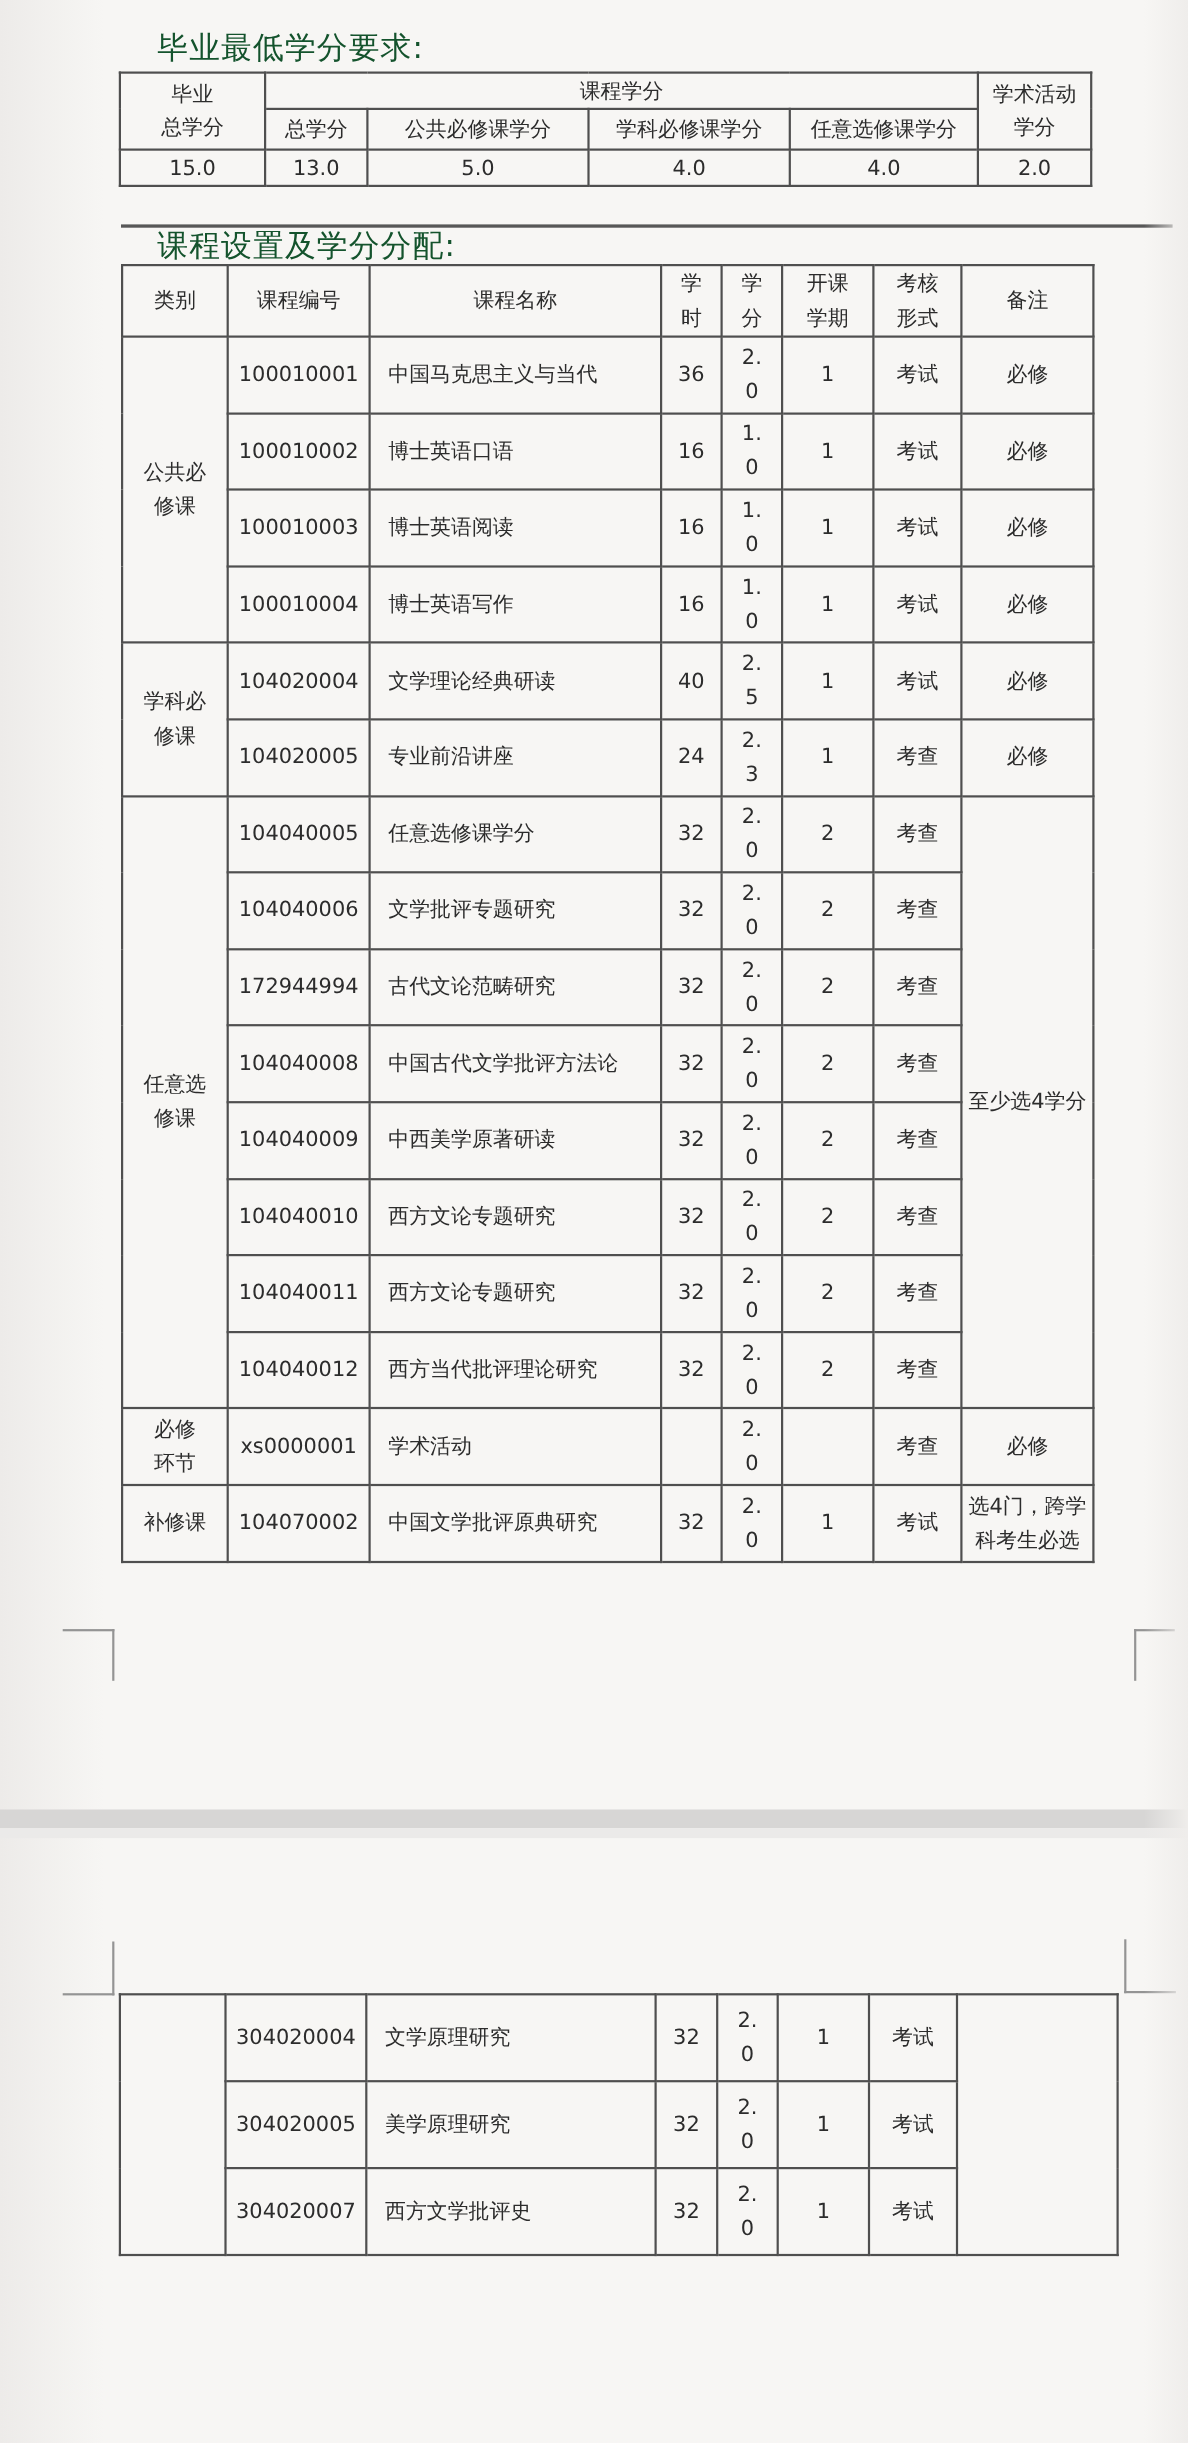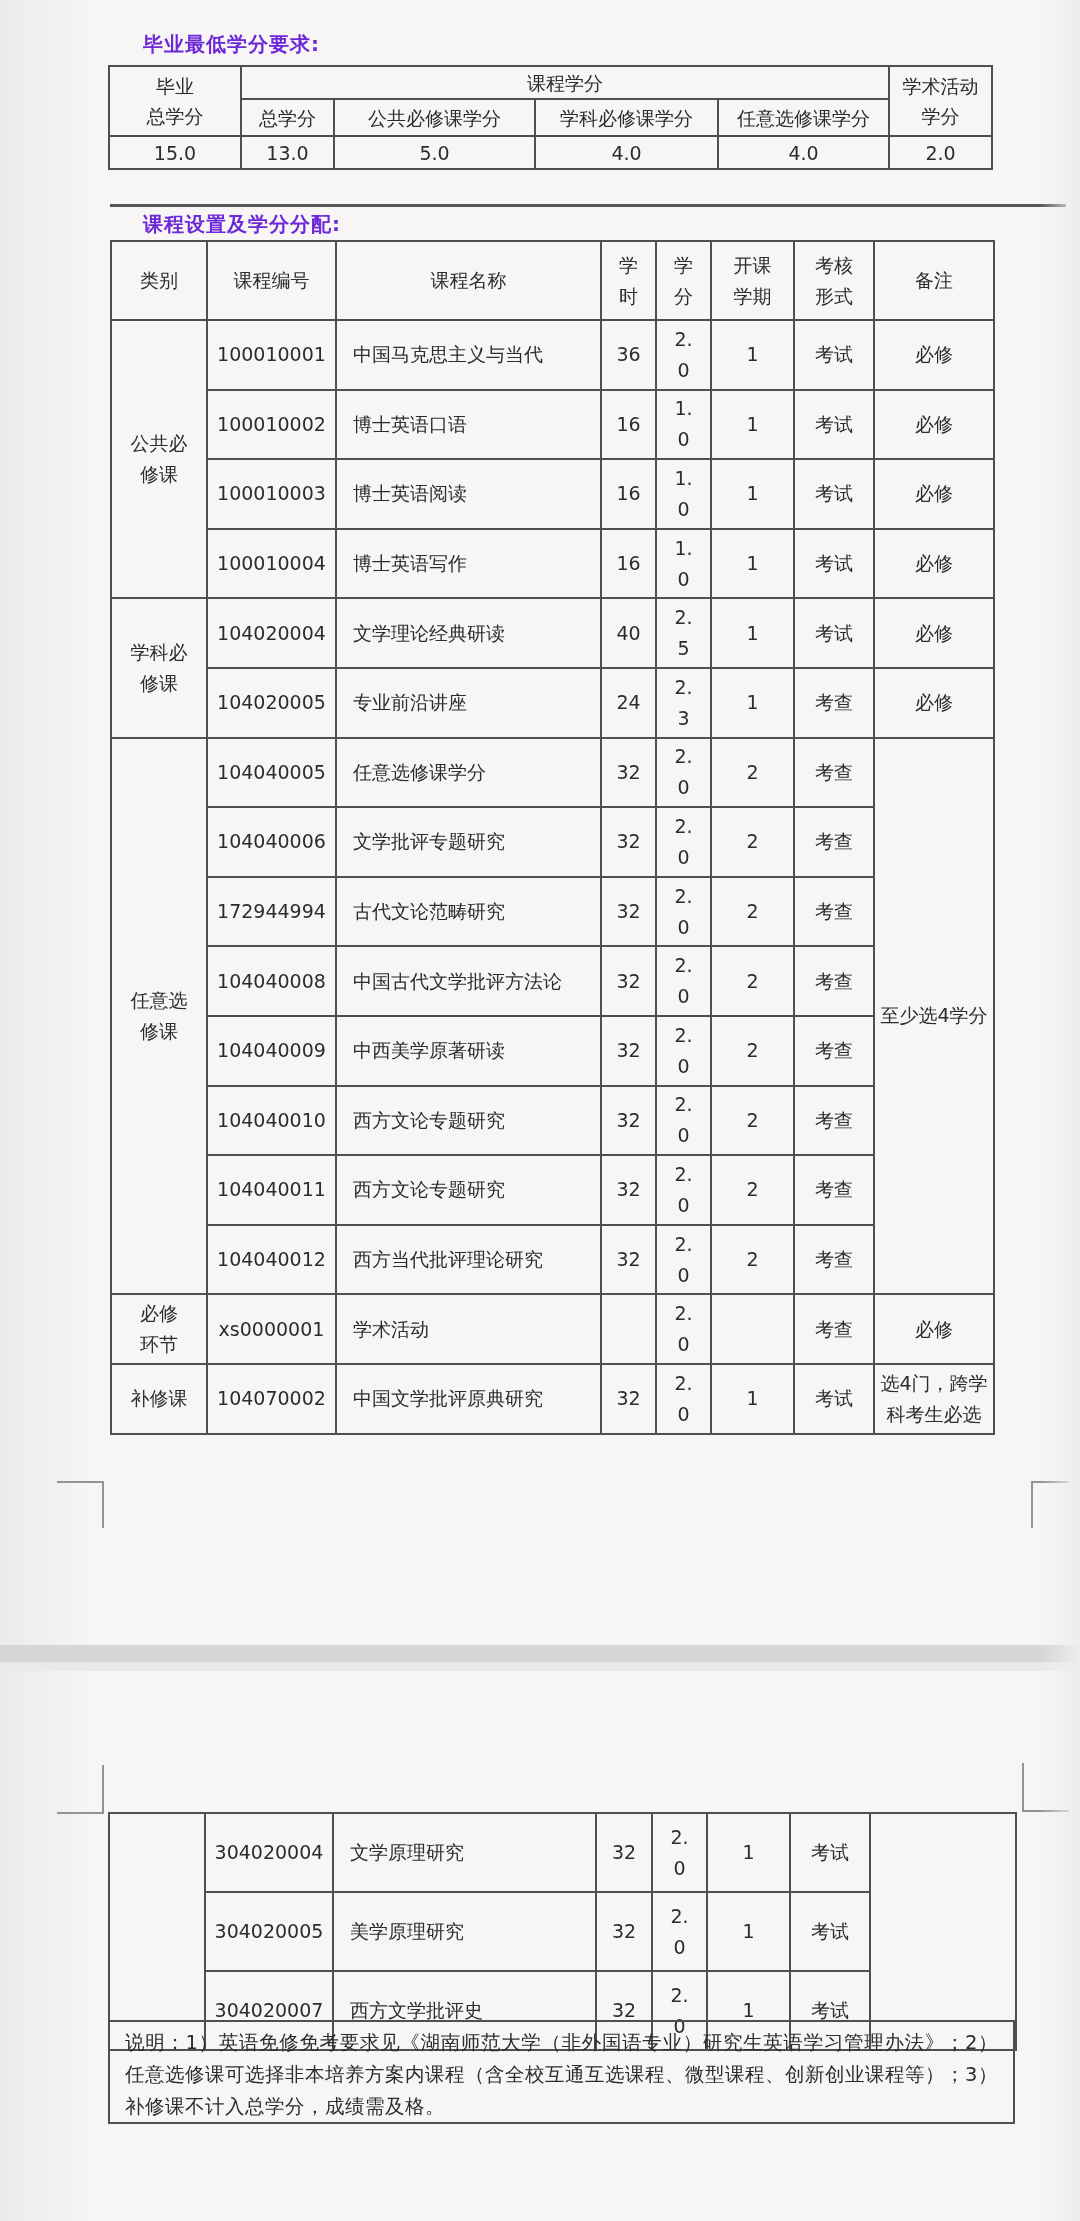--- a/index.html
+++ b/index.html
@@ -3,35 +3,35 @@
 <meta charset="utf-8">
 <style>
   html,body{margin:0;padding:0;}
   body{background:#eceae8;font-family:"DejaVu Sans","Liberation Sans",sans-serif;}
   .canvas{position:relative;width:1080px;height:2221px;background:#f7f6f4;overflow:hidden;margin:0 auto;}
   .canvas::before{content:'';position:absolute;top:0;left:0;bottom:0;width:95px;
     background:linear-gradient(90deg,#edebe9,rgba(247,246,244,0));pointer-events:none;}
   .canvas::after{content:'';position:absolute;top:0;right:0;bottom:0;width:40px;
     background:linear-gradient(270deg,#efedeb,rgba(247,246,244,0));pointer-events:none;}
 
-  .doc-title{position:absolute;font-size:20px;font-weight:bold;color:#6d28d9;letter-spacing:1px;line-height:32px;}
+  .doc-title{position:absolute;font-size:28px;font-weight:normal;color:#14532d;letter-spacing:1px;line-height:32px;}
 
   table{position:absolute;border-collapse:collapse;table-layout:fixed;}
   td,th{border:2px solid #4f4f4f;text-align:center;vertical-align:middle;
         font-size:19px;font-weight:normal;color:#2c2c2c;line-height:31px;padding:0;
         overflow:hidden;}
 
   
   .st{left:108px;top:65px;width:883px;}
   .st .r1{height:33px;border-radius:13px;} .st .r2{height:37px;} .st .r3{height:33px;}
   .st td,.st th{line-height:30px;}
 
   
   .ct{left:110px;top:240px;width:883px;}
-  .ct thead tr{height:79px;}
+  .ct thead tr{height:65px;}
   .ct tbody tr{height:69.6px;}
   .ct2{left:108px;top:1812px;width:907px;}
   .ct2 tbody tr{height:79px;padding-left:13px;}
 
   .cat{padding:0 13px;}
   .cat.narrow{padding:0 25px;}
   .code{padding:0 6px;}
   .name{text-align:left;padding:0 6px 0 16px;}
   .num{padding:0 13px;}
   .credit{padding:0 13px;word-break:break-all;}
@@ -315,17 +315,14 @@
         <td class="code">304020007</td>
         <td class="name">西方文学批评史</td>
         <td class="num">32</td>
         <td class="credit">2.0</td>
         <td class="term">1</td>
         <td class="exam">考试</td>
       </tr>
     </tbody>
   </table>
 
-  <div class="notes">
-    <span>说明：1）英语免修免考要求见《湖南师范大学（非外国语专业）研究生英语学习管理办法》；2）任意选修课可选择非本培养方案内课程（含全校互通互选课程、微型课程、创新创业课程等）；3）补修课不计入总学分，成绩需及格。</span>
-  </div>
 
 </div>
 
 </body></html>

